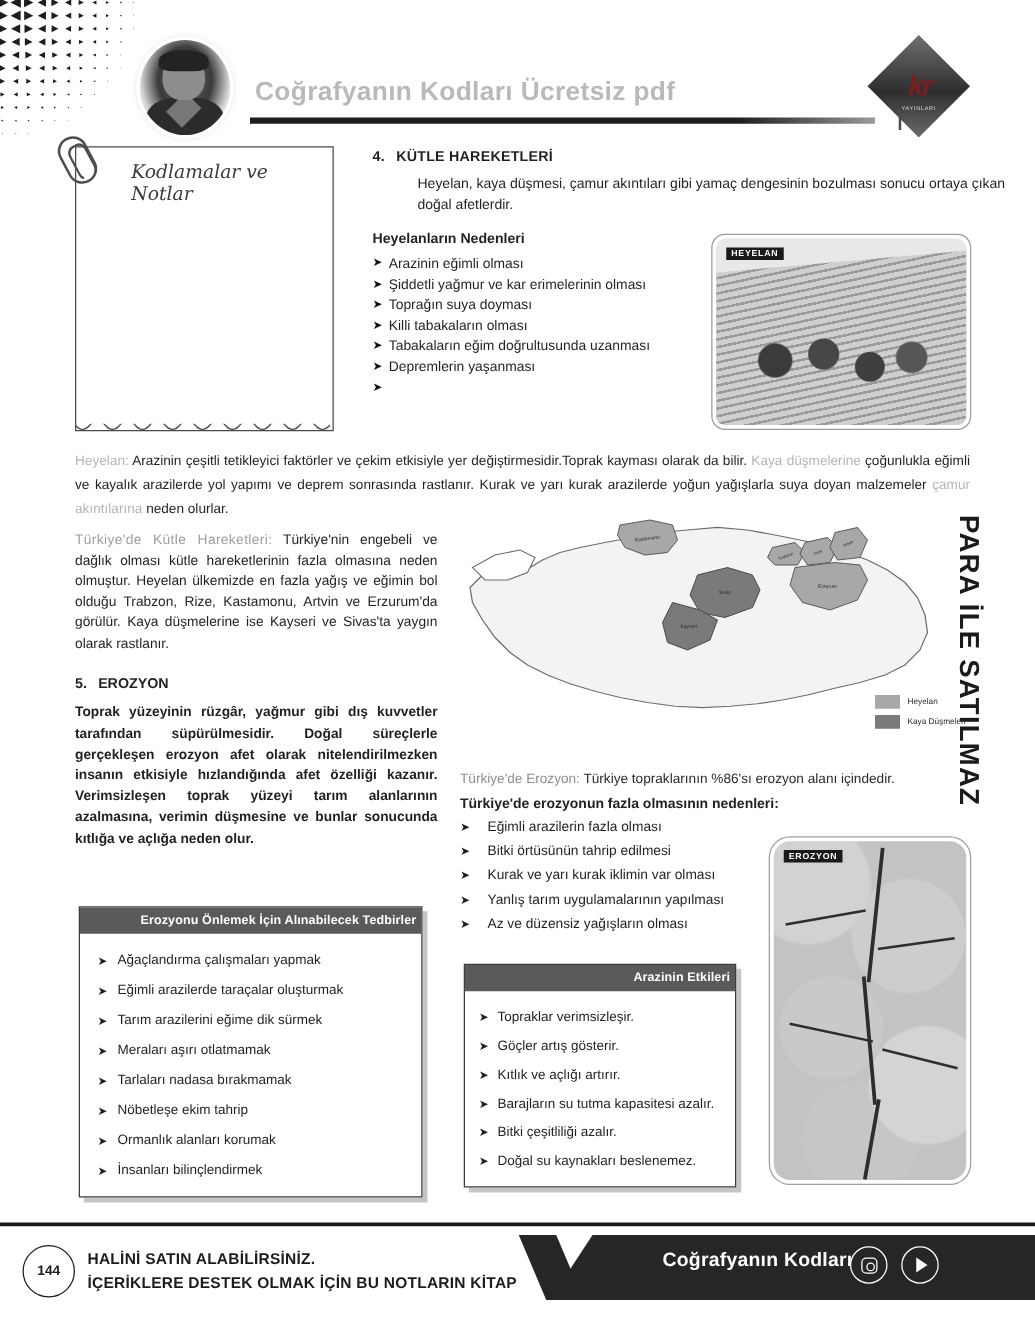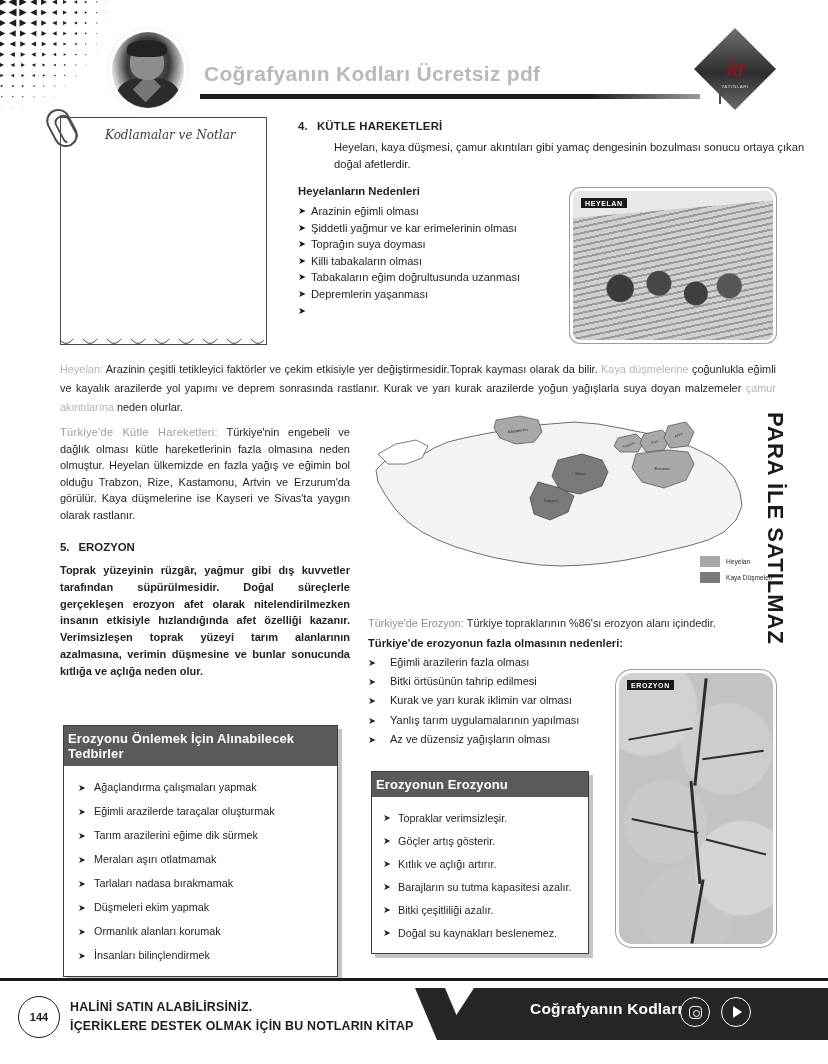--- a/index.html
+++ b/index.html
@@ -82,21 +82,21 @@
   
   .notes-card {
     position: absolute; left: 60px; top: 117px;
     width: 207px; height: 228px;
     border: 1px solid #4a4a4a;
     background: #fff;
   }
   .notes-title {
     position: absolute; left: 44px; top: 10px;
     font-family: "DejaVu Serif", serif;
-    font-style: italic; font-size: 12px; color: #3b3b3b;
+    font-style: italic; font-size: 15px; color: #3b3b3b;
   }
   .paperclip {
     position: absolute; left: 50px; top: 108px;
     width: 24px; height: 40px;
     border: 2.2px solid #4d4d4d;
     border-radius: 12px;
     transform: rotate(-28deg);
     background: transparent;
   }
   .paperclip::after {
@@ -225,22 +225,22 @@
 
   
   .box {
     position: absolute;
     border: 1px solid #3c3c3c;
     background: #fff;
     box-shadow: 4px 4px 0 0 rgba(150,150,150,.55);
   }
   .box-head {
     background: #5a5a5a; color: #ffffff;
-    font-size: 13px; font-weight: 700;
-    text-align: left; padding: 5px 4px;
+    font-size: 10px; font-weight: 700;
+    text-align: right; padding: 5px 4px;
     letter-spacing: .1px;
   }
   .box ul { list-style: none; padding: 9px 0 9px 0; }
   .box ul li {
     font-size: 10.8px; line-height: 17px;
     padding: 3.5px 6px 3.5px 30px; position: relative;
   }
   .box ul li .arw { position: absolute; left: 14px; top: 3.5px; font-size: 9.4px; }
 
   #box-tedbirler { left: 63px; top: 725px; width: 275px; }
@@ -537,28 +537,28 @@
 </ul>
 
 <div class="box" id="box-tedbirler">
   <div class="box-head">Erozyonu Önlemek İçin Alınabilecek Tedbirler</div>
   <ul>
     <li><span class="arw">➤</span><span>Ağaçlandırma çalışmaları yapmak</span></li>
     <li><span class="arw">➤</span><span>Eğimli arazilerde taraçalar oluşturmak</span></li>
     <li><span class="arw">➤</span><span>Tarım arazilerini eğime dik sürmek</span></li>
     <li><span class="arw">➤</span><span>Meraları aşırı otlatmamak</span></li>
     <li><span class="arw">➤</span><span>Tarlaları nadasa bırakmamak</span></li>
-    <li><span class="arw">➤</span><span>Düşmeleri ekim yapmak</span></li>
+    <li><span class="arw">➤</span><span>Nöbetleşe ekim tahrip</span></li>
     <li><span class="arw">➤</span><span>Ormanlık alanları korumak</span></li>
     <li><span class="arw">➤</span><span>İnsanları bilinçlendirmek</span></li>
   </ul>
 </div>
 
 <div class="box" id="box-etkileri">
-  <div class="box-head">Erozyonun Erozyonu</div>
+  <div class="box-head">Arazinin Etkileri</div>
   <ul>
     <li><span class="arw">➤</span><span>Topraklar verimsizleşir.</span></li>
     <li><span class="arw">➤</span><span>Göçler artış gösterir.</span></li>
     <li><span class="arw">➤</span><span>Kıtlık ve açlığı artırır.</span></li>
     <li><span class="arw">➤</span><span>Barajların su tutma kapasitesi azalır.</span></li>
     <li><span class="arw">➤</span><span>Bitki çeşitliliği azalır.</span></li>
     <li><span class="arw">➤</span><span>Doğal su kaynakları beslenemez.</span></li>
   </ul>
 </div>
 

